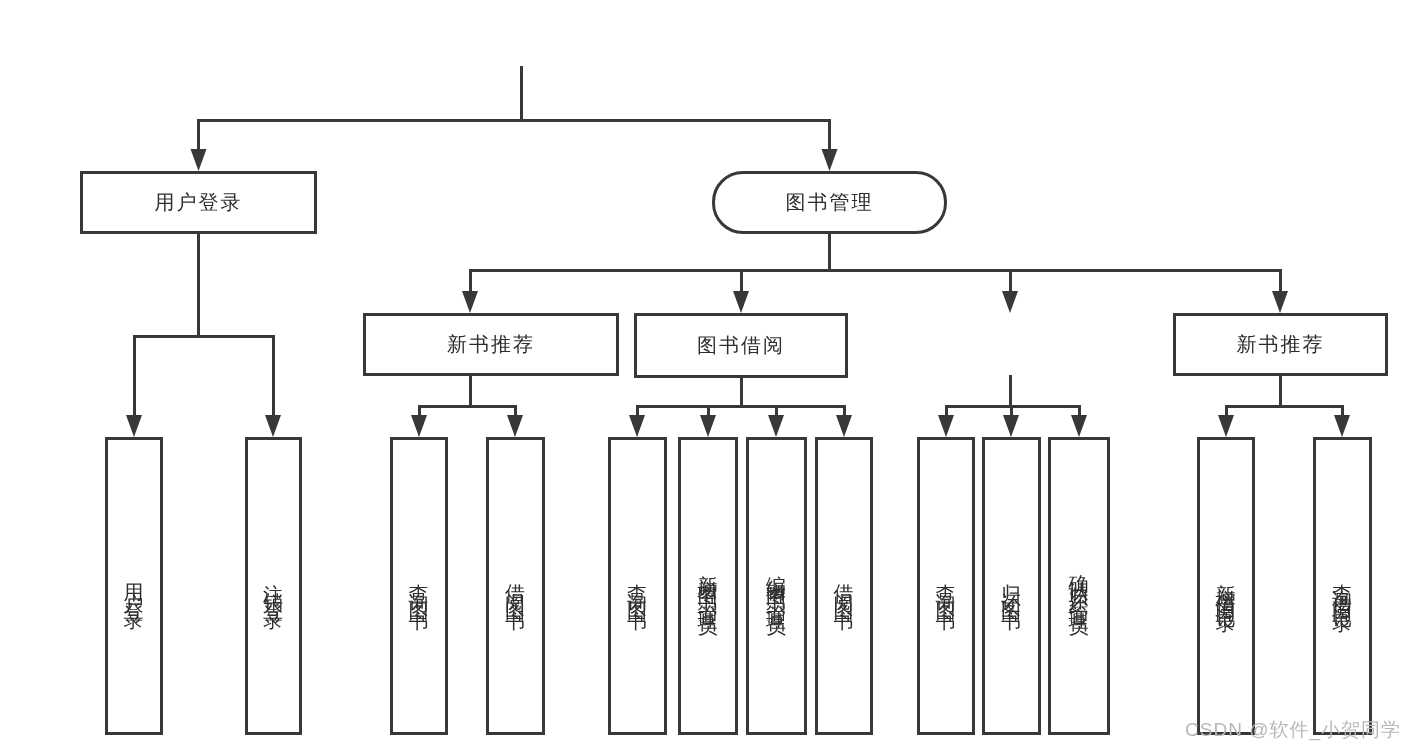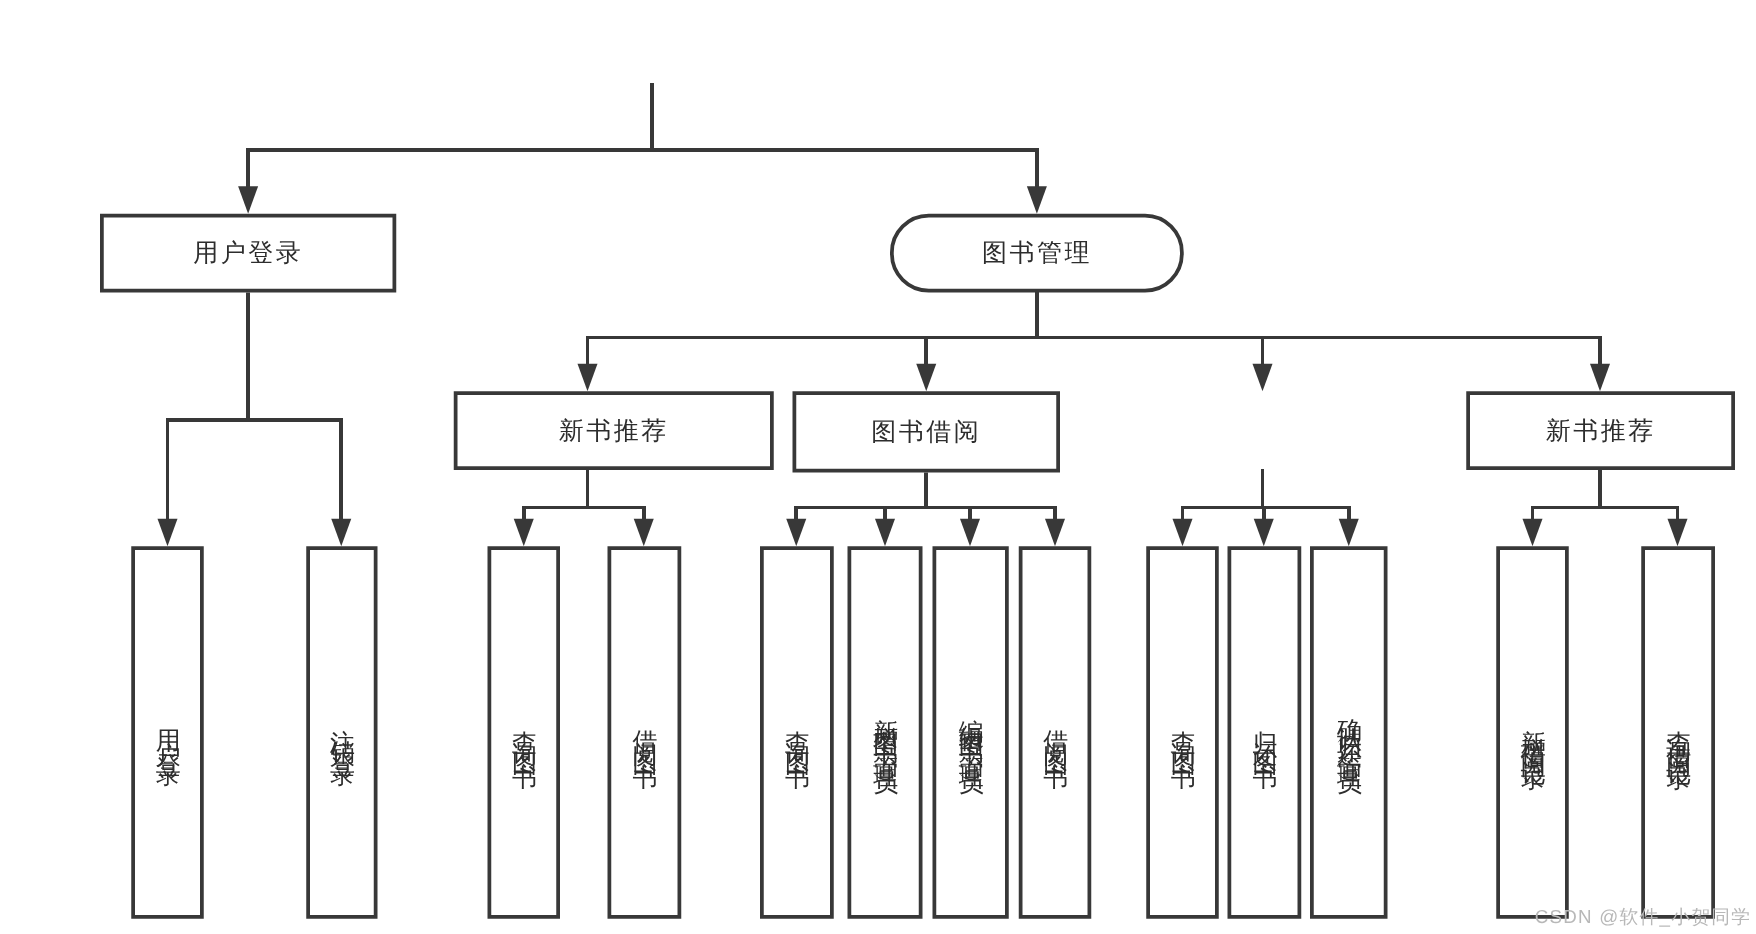--- a/index.html
+++ b/index.html
@@ -67,21 +67,21 @@
   #leaf-c1 { left: 917px;  width: 58px; }
   #leaf-c2 { left: 982px;  width: 59px; }
   #leaf-c3 { left: 1048px; width: 62px; }
   #leaf-r1 { left: 1197px; width: 58px; }
   #leaf-r2 { left: 1313px; width: 59px; }
 
   .watermark {
     position: absolute;
     right: 4px;
     bottom: 4px;
-    font-size: 15px;
+    font-size: 19px;
     color: var(--watermark, #b8b8b8);
     letter-spacing: 1px;
     z-index: 10;
     white-space: nowrap;
   }
 </style>
 </head>
 <body>
 
 <div class="canvas">

